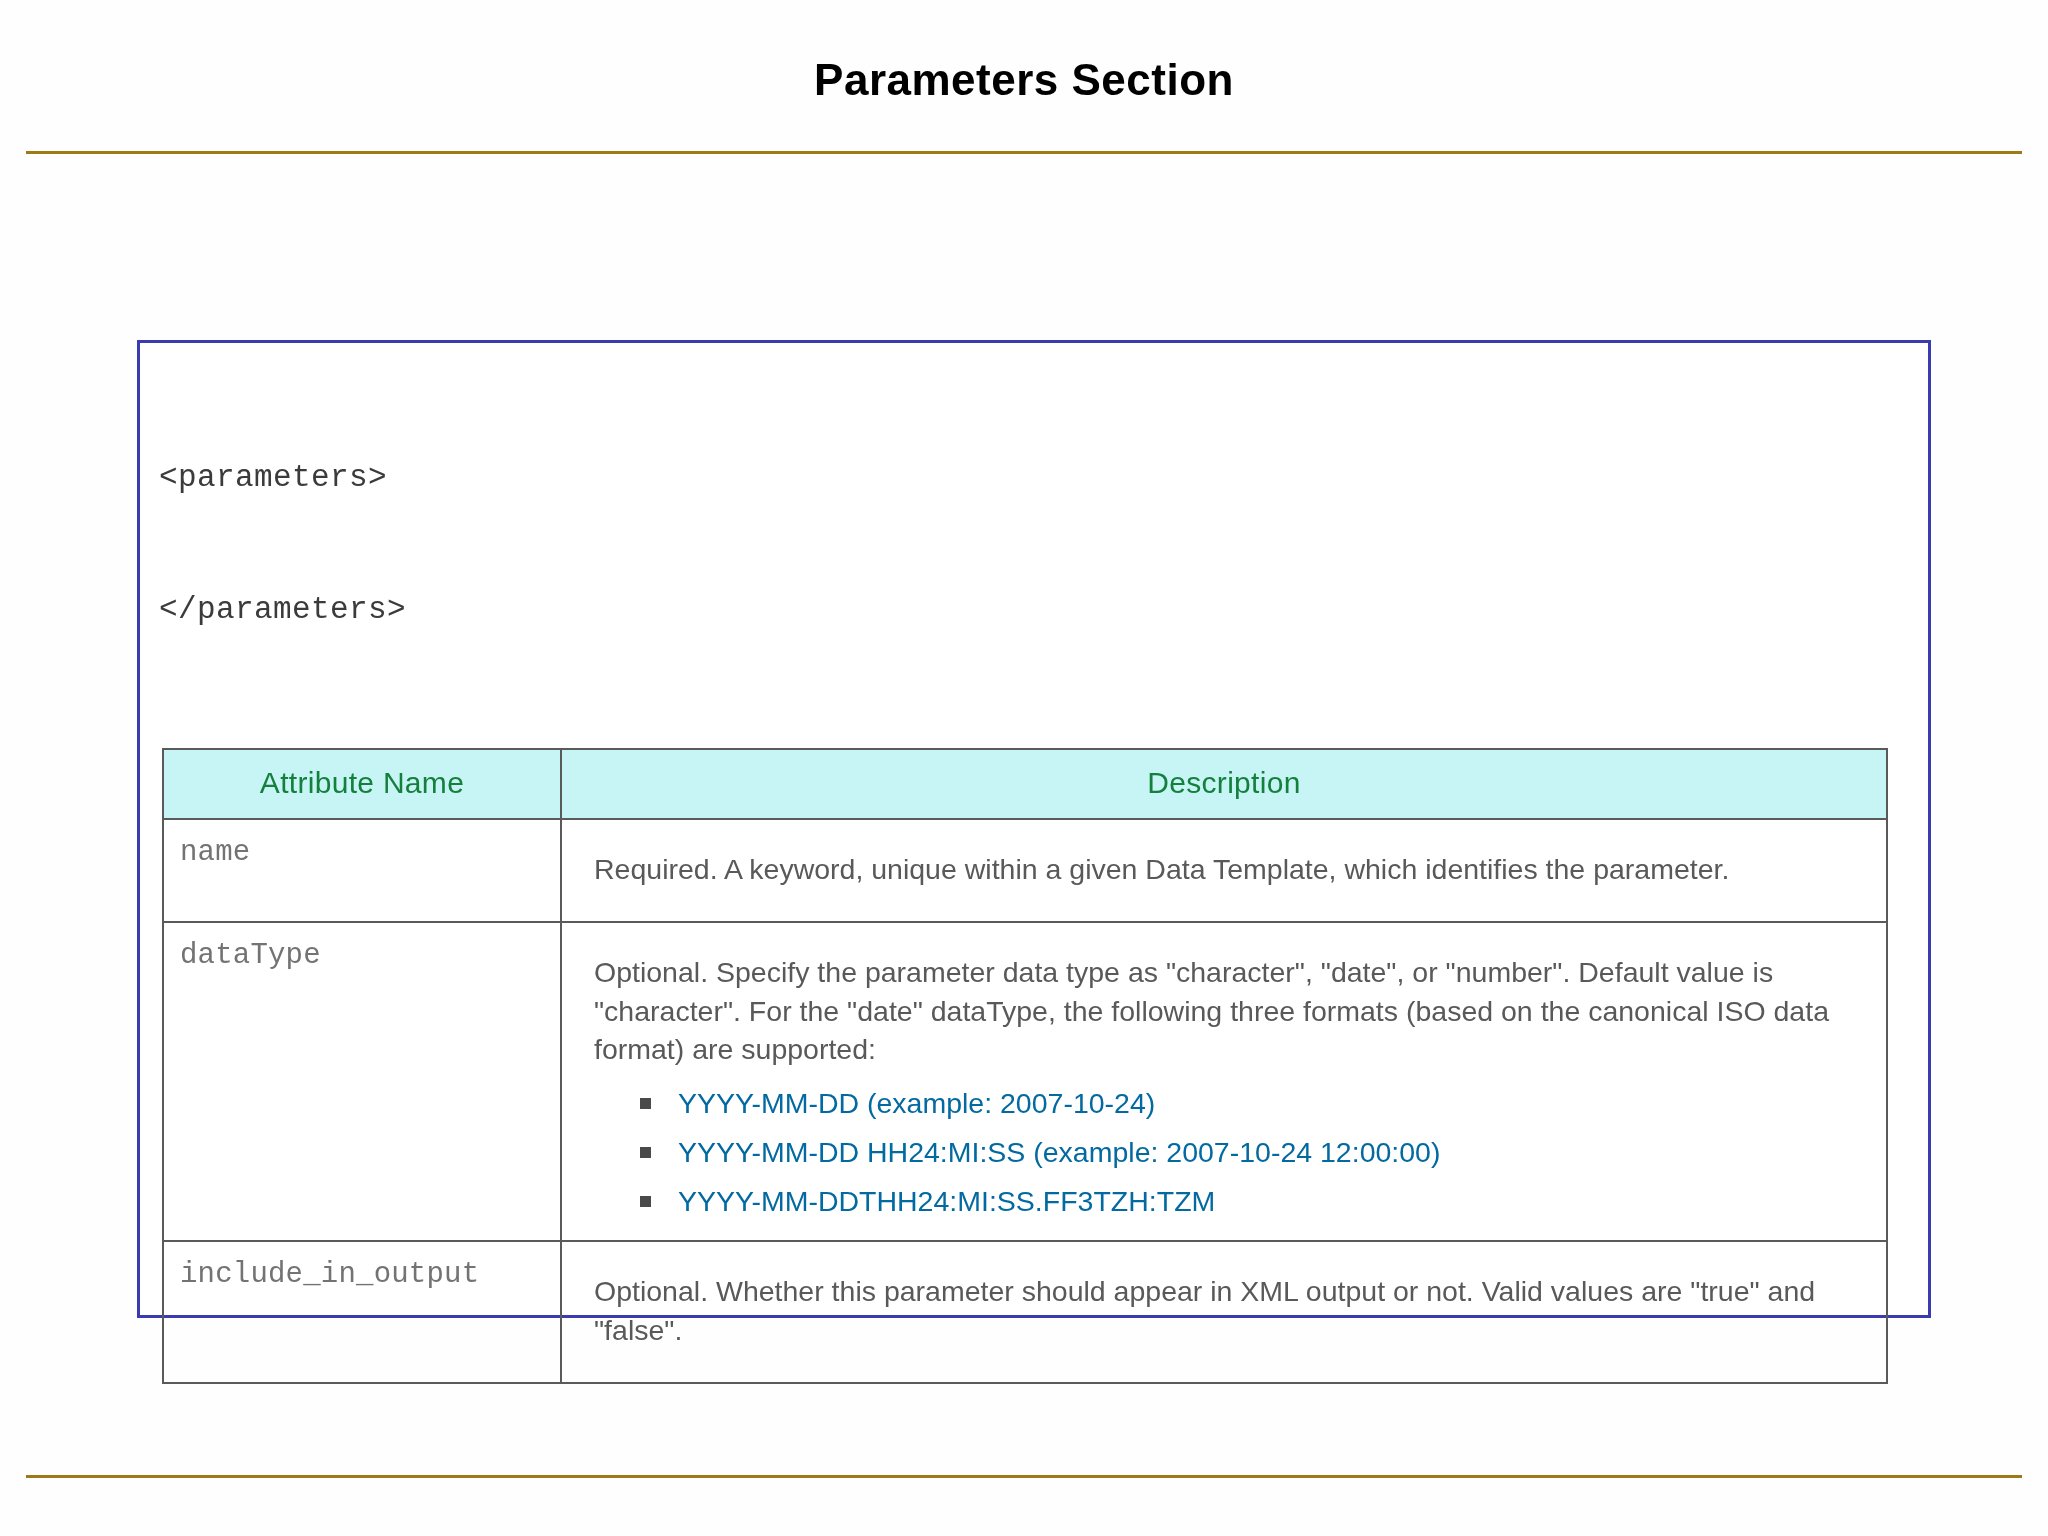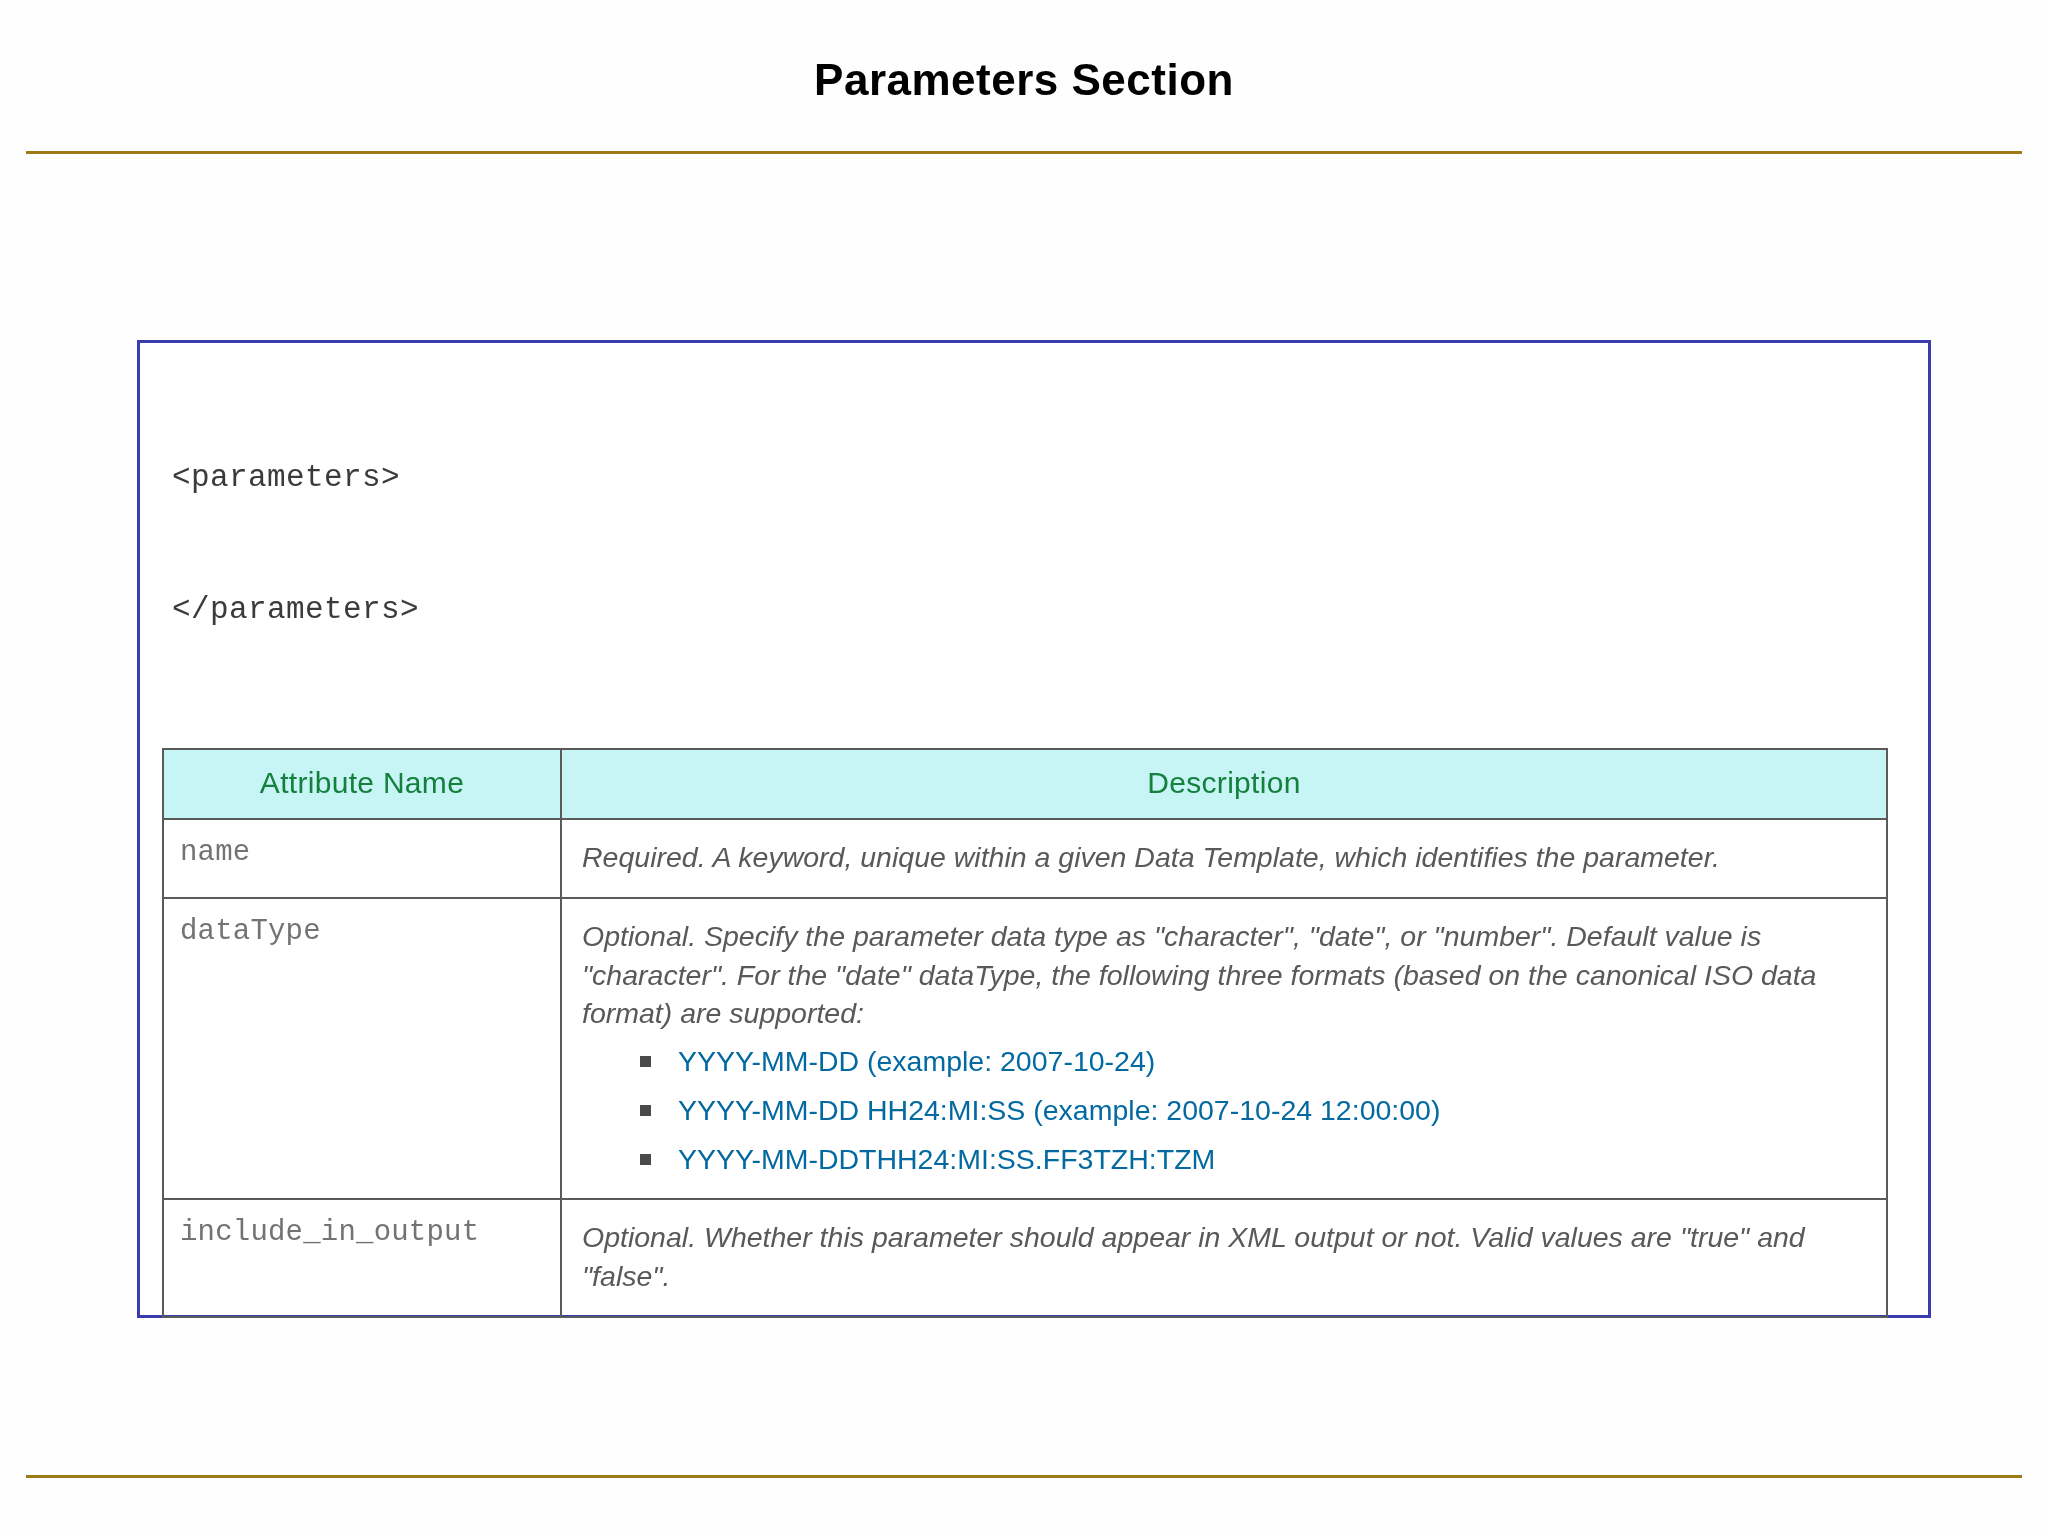--- a/index.html
+++ b/index.html
@@ -57,27 +57,28 @@
     width: 1794px;
     height: 978px;
     border: 3px solid #3b3bb0;
     background: #ffffff;
     box-sizing: border-box;
     padding: 0;
   }
 
   
   .code-block {
-    padding: 25px 0 10px 32px;
+    padding: 25px 0 10px 12px;
     font-family: "Liberation Mono", "DejaVu Sans Mono", monospace;
     font-size: 31px;
     line-height: 1.42;
     color: #3b3b3b;
     white-space: pre;
     letter-spacing: 0.4px;
+    margin-left: 7px;
   }
   .code-line { display: block; }
   .code-indent { padding-left: 118px; }
 
   
   .attr-table {
     margin: 18px 22px 0 22px;
     width: 1726px;
     border-collapse: collapse;
     border: 2px solid #5a5a5a;
@@ -111,22 +112,21 @@
     white-space: nowrap;
   }
   td.attr-desc {
     font-family: "Liberation Sans", sans-serif;
     font-size: 28.5px;
     line-height: 1.36;
     color: #595959;
     padding-top: 14px;
   }
   td.attr-desc p {
-    margin: 4px;
-    font-style: italic;
+    margin: 16px;
   }
   ul.format-list {
     list-style: none;
     margin: 10px 0 4px 0;
     padding: 0 0 0 62px;
   }
   ul.format-list li {
     position: relative;
     margin: 0 0 12px 0;
     padding-left: 38px;

